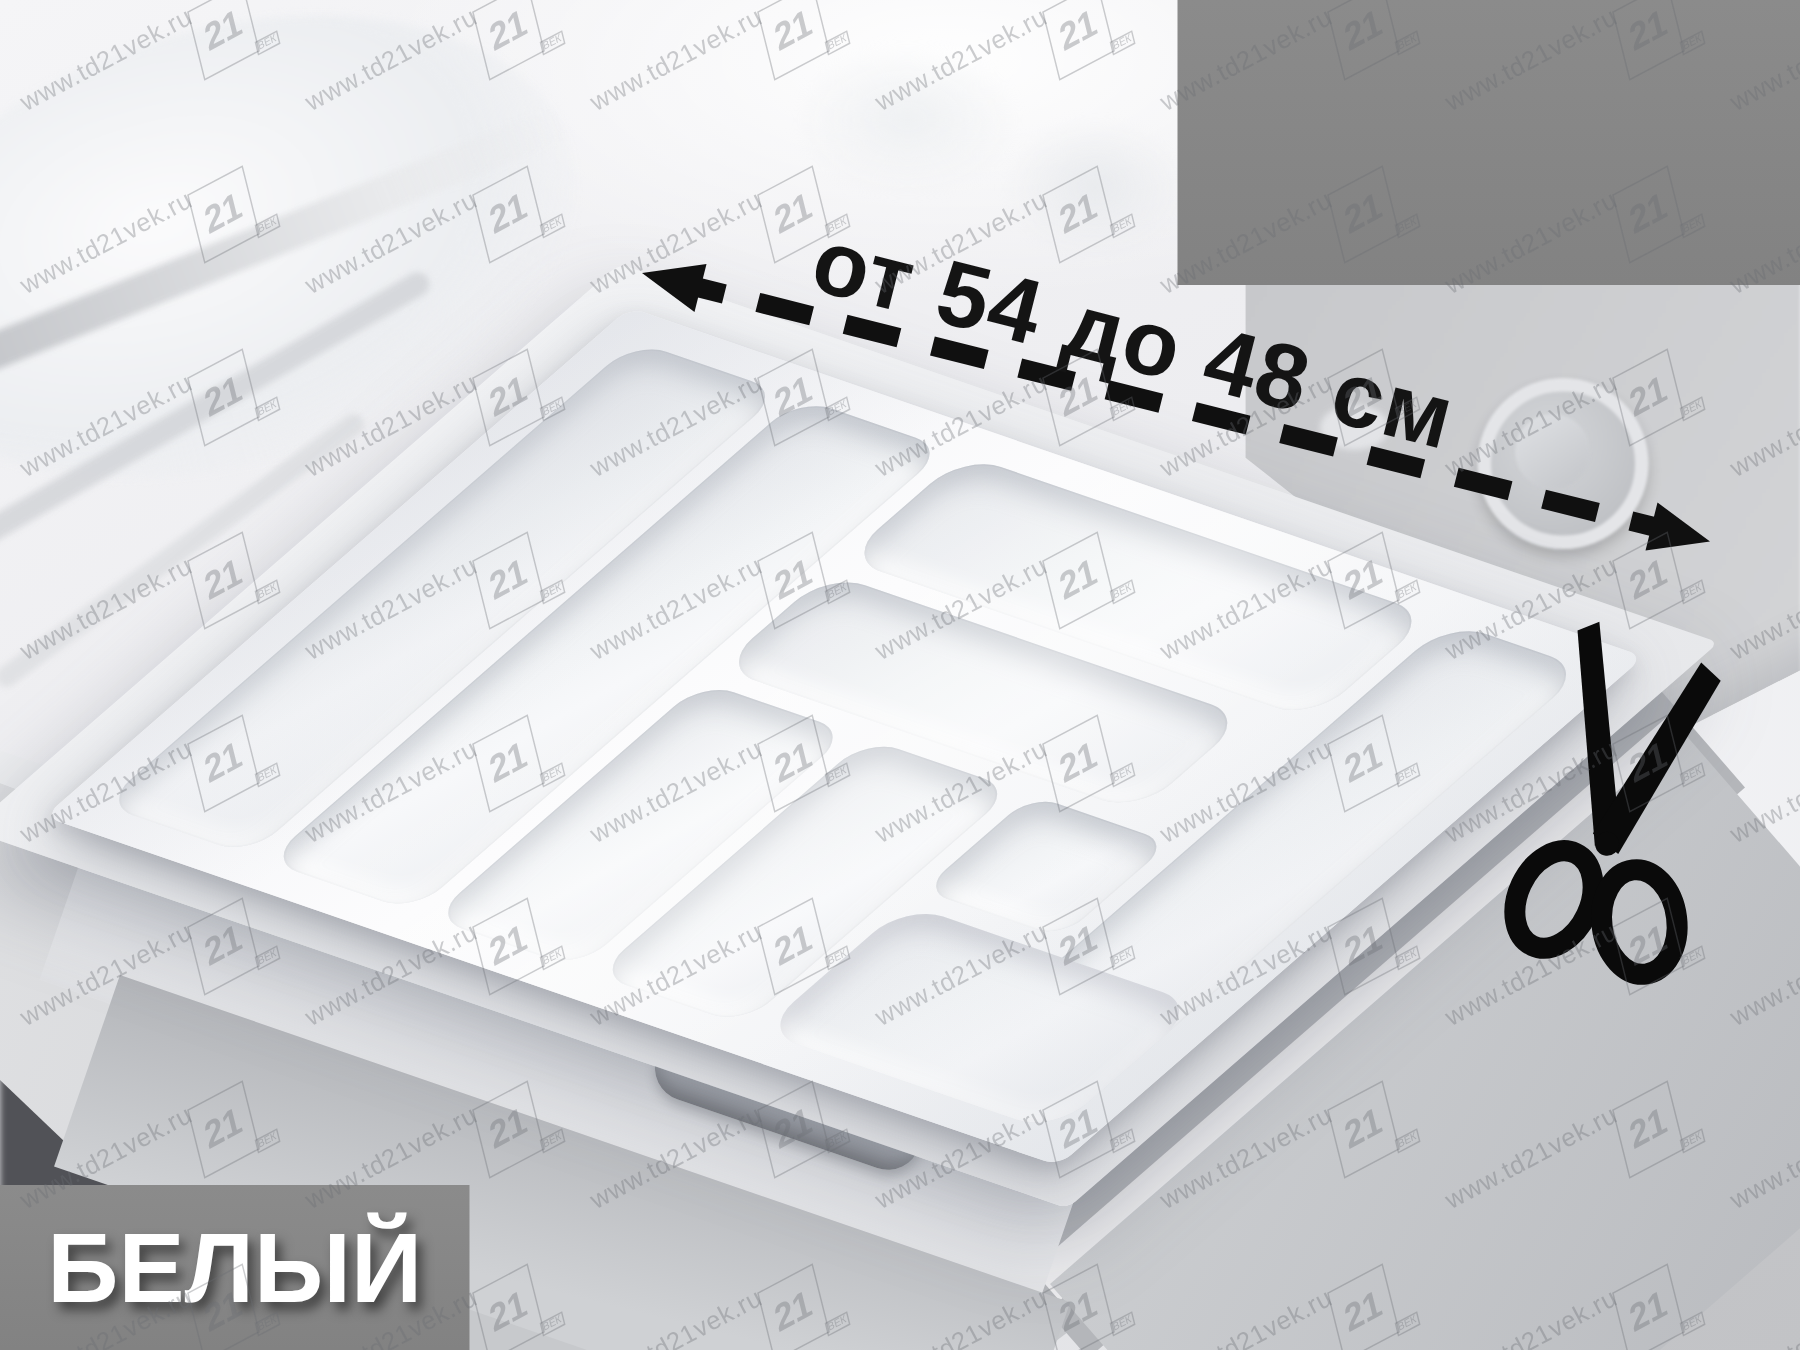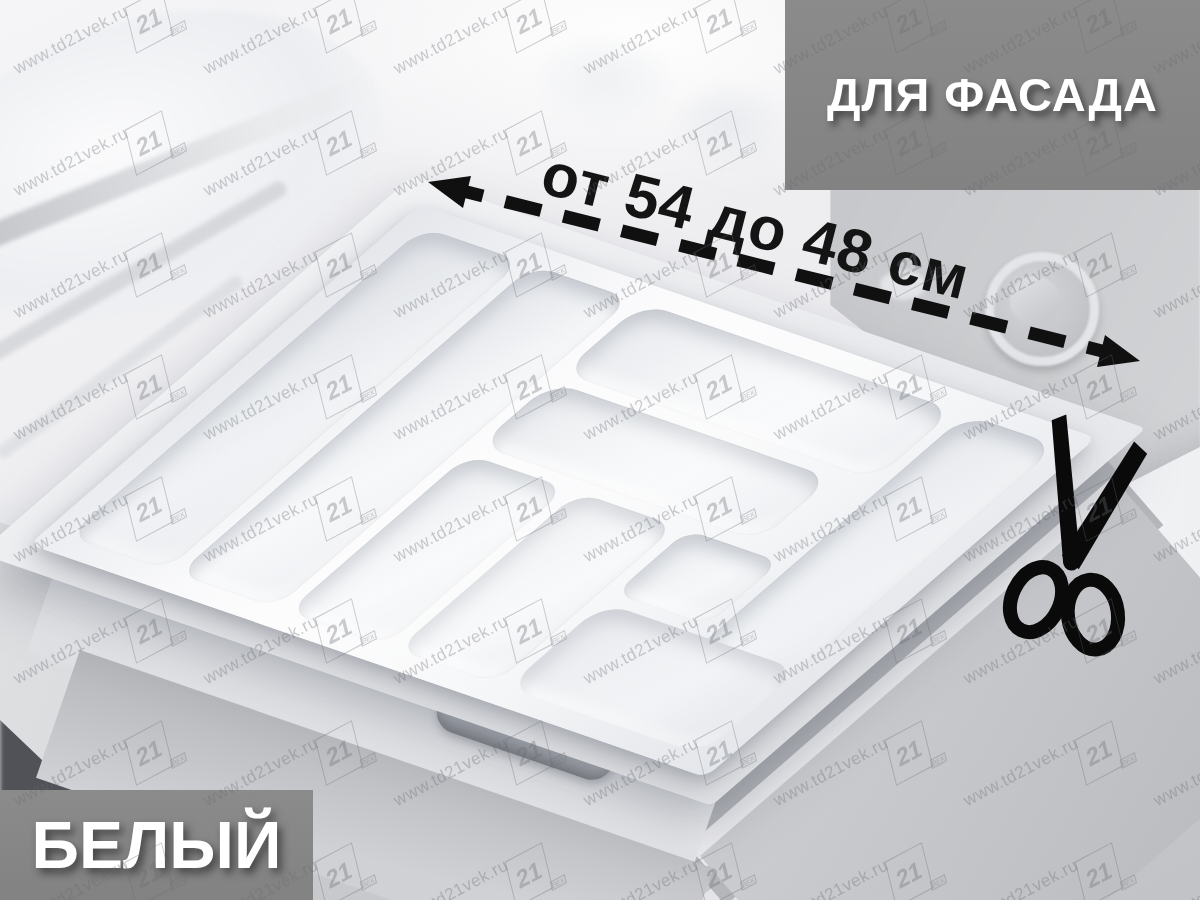--- a/index.html
+++ b/index.html
@@ -179,21 +179,20 @@
 
   <svg class="abs scissors-svg" viewBox="0 0 155 255">
     <polygon points="66,160 42,18 56,11 82,152" fill="currentColor"></polygon>
     <polygon points="64,152 126,32 140,43 82,164" fill="currentColor"></polygon>
     <circle cx="74" cy="158" r="8" fill="currentColor"></circle>
     <ellipse cx="42" cy="198" rx="24" ry="34" fill="none" stroke="currentColor" stroke-width="14" transform="rotate(20 42 198)"></ellipse>
     <ellipse cx="100" cy="208" rx="25" ry="35" fill="none" stroke="currentColor" stroke-width="14" transform="rotate(-12 100 208)"></ellipse>
   </svg>
 
   <div class="abs badge badge-tr">
-    <span class="l1">ДЛЯ ФАСАДА</span>
   </div>
   <div class="abs badge badge-bl">
     <span class="label">БЕЛЫЙ</span>
   </div>
 
   <div class="abs watermarks">
       <span class="wm-text" style="left: 15px; top: 60px;">www.td21vek.ru</span>
       <span class="wm-logo" style="left: 128px; top: -2px;">
         <span class="wm-logo-num">21</span>
         <span class="wm-logo-sub">ВЕК</span>

